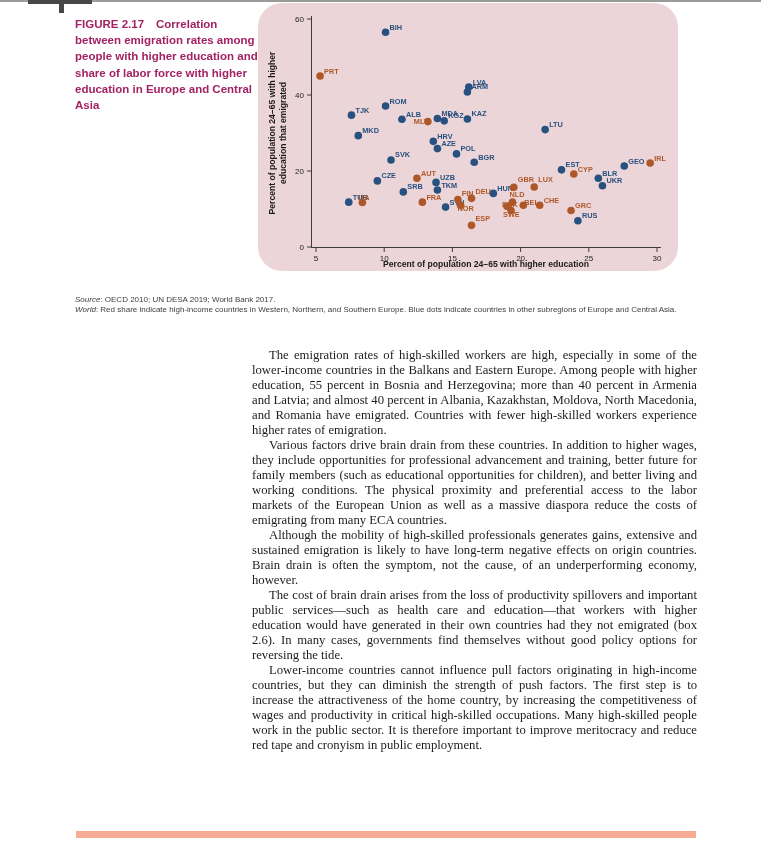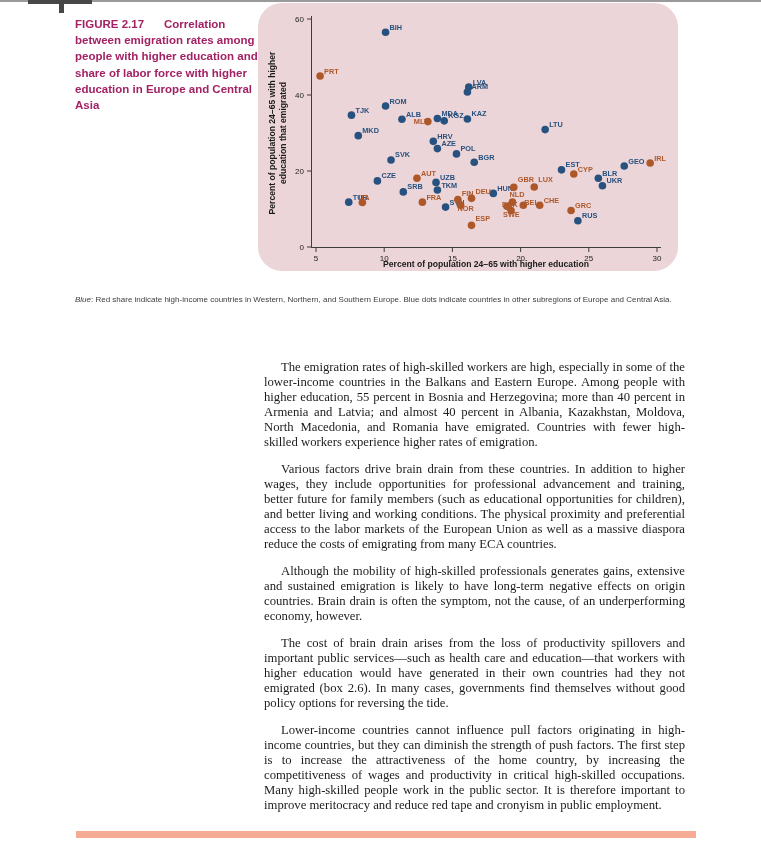--- a/index.html
+++ b/index.html
@@ -2,31 +2,31 @@
 <html><head>
 <meta charset="utf-8">
 <style>
   html,body{margin:0;padding:0;background:#ffffff;}
   body{width:761px;height:854px;position:relative;font-family:"Liberation Sans",sans-serif;overflow:hidden;}
   .topline{position:absolute;top:0;left:0;width:761px;height:2px;background:#9a9a9a;}
   .topmark1{position:absolute;top:0;left:28px;width:64px;height:4px;background:#474747;}
   .topmark2{position:absolute;top:0;left:59px;width:5px;height:13px;background:#474747;}
   .figure-caption{position:absolute;left:75px;top:16px;width:186px;font-weight:bold;
     font-size:11.5px;line-height:16.2px;color:#a32264;}
-  .figure-caption .fig-label{margin-right:20px;}
+  .figure-caption .fig-label{margin-right:12px;}
   .chart-panel{position:absolute;left:258px;top:3px;width:420px;height:268px;
     background:#ecd5d8;border-radius:24px;}
   .chart-panel svg{position:absolute;left:0;top:0;font-family:"Liberation Sans",sans-serif;}
   .sourcenote{position:absolute;left:75px;top:295px;width:614px;font-size:8px;
     line-height:10.4px;color:#3d3d3d;}
   .sourcenote .it{font-style:italic;}
   .body-text{position:absolute;left:252px;top:348px;width:445px;
     font-family:"Liberation Serif",serif;font-size:12.7px;line-height:15px;
     color:#1c1c1c;text-align:justify;}
-  .body-text p{margin:12px;text-indent:17px;}
+  .body-text p{margin:0;text-indent:17px;}
   .bottom-bar{position:absolute;left:76px;top:831px;width:620px;height:7px;background:#f6ab95;}
 </style>
 </head>
 <body>
 
 <div class="topline"></div>
 <div class="topmark1"></div>
 <div class="topmark2"></div>
 
 <div class="figure-caption"><span class="fig-label">FIGURE 2.17</span><span>Correlation between emigration rates among people with higher education and share of labor force with higher education in Europe and Central Asia</span></div>
@@ -149,21 +149,22 @@
       <circle cx="315.796" cy="171.04000000000002" r="3.8" fill="#ae5829"></circle>
       <text x="319.796" y="168.54000000000002" text-anchor="start" font-size="7.3" font-weight="bold" fill="#ae5829">CYP</text>
       <circle cx="392.18" cy="160.01999999999998" r="3.8" fill="#ae5829"></circle>
       <text x="396.18" y="157.51999999999998" text-anchor="start" font-size="7.3" font-weight="bold" fill="#ae5829">IRL</text>
       <circle cx="313.068" cy="207.52" r="3.8" fill="#ae5829"></circle>
       <text x="317.068" y="205.02" text-anchor="start" font-size="7.3" font-weight="bold" fill="#ae5829">GRC</text>
     </svg>
 </div>
 
 <div class="sourcenote">
-  <div><span class="it">Blue</span><span>: Red share indicate high-income countries in Western, Northern, and Southern Europe. Blue dots indicate countries in other subregions of Europe and Central Asia.</span></div>
+  <div><span class="it">Source</span><span>: OECD 2010; UN DESA 2019; World Bank 2017.</span></div>
+  <div><span class="it">World</span><span>: Red share indicate high-income countries in Western, Northern, and Southern Europe. Blue dots indicate countries in other subregions of Europe and Central Asia.</span></div>
 </div>
 
 <div class="body-text" id="body-text">
     <p>The emigration rates of high-skilled workers are high, especially in some of the lower-income countries in the Balkans and Eastern Europe. Among people with higher education, 55 percent in Bosnia and Herzegovina; more than 40 percent in Armenia and Latvia; and almost 40 percent in Albania, Kazakhstan, Moldova, North Macedonia, and Romania have emigrated. Countries with fewer high-skilled workers experience higher rates of emigration.</p>
     <p>Various factors drive brain drain from these countries. In addition to higher wages, they include opportunities for professional advancement and training, better future for family members (such as educational opportunities for children), and better living and working conditions. The physical proximity and preferential access to the labor markets of the European Union as well as a massive diaspora reduce the costs of emigrating from many ECA countries.</p>
     <p>Although the mobility of high-skilled professionals generates gains, extensive and sustained emigration is likely to have long-term negative effects on origin countries. Brain drain is often the symptom, not the cause, of an underperforming economy, however.</p>
     <p>The cost of brain drain arises from the loss of productivity spillovers and important public services—such as health care and education—that workers with higher education would have generated in their own countries had they not emigrated (box 2.6). In many cases, governments find themselves without good policy options for reversing the tide.</p>
     <p>Lower-income countries cannot influence pull factors originating in high-income countries, but they can diminish the strength of push factors. The first step is to increase the attractiveness of the home country, by increasing the competitiveness of wages and productivity in critical high-skilled occupations. Many high-skilled people work in the public sector. It is therefore important to improve meritocracy and reduce red tape and cronyism in public employment.</p>
   </div>
 

